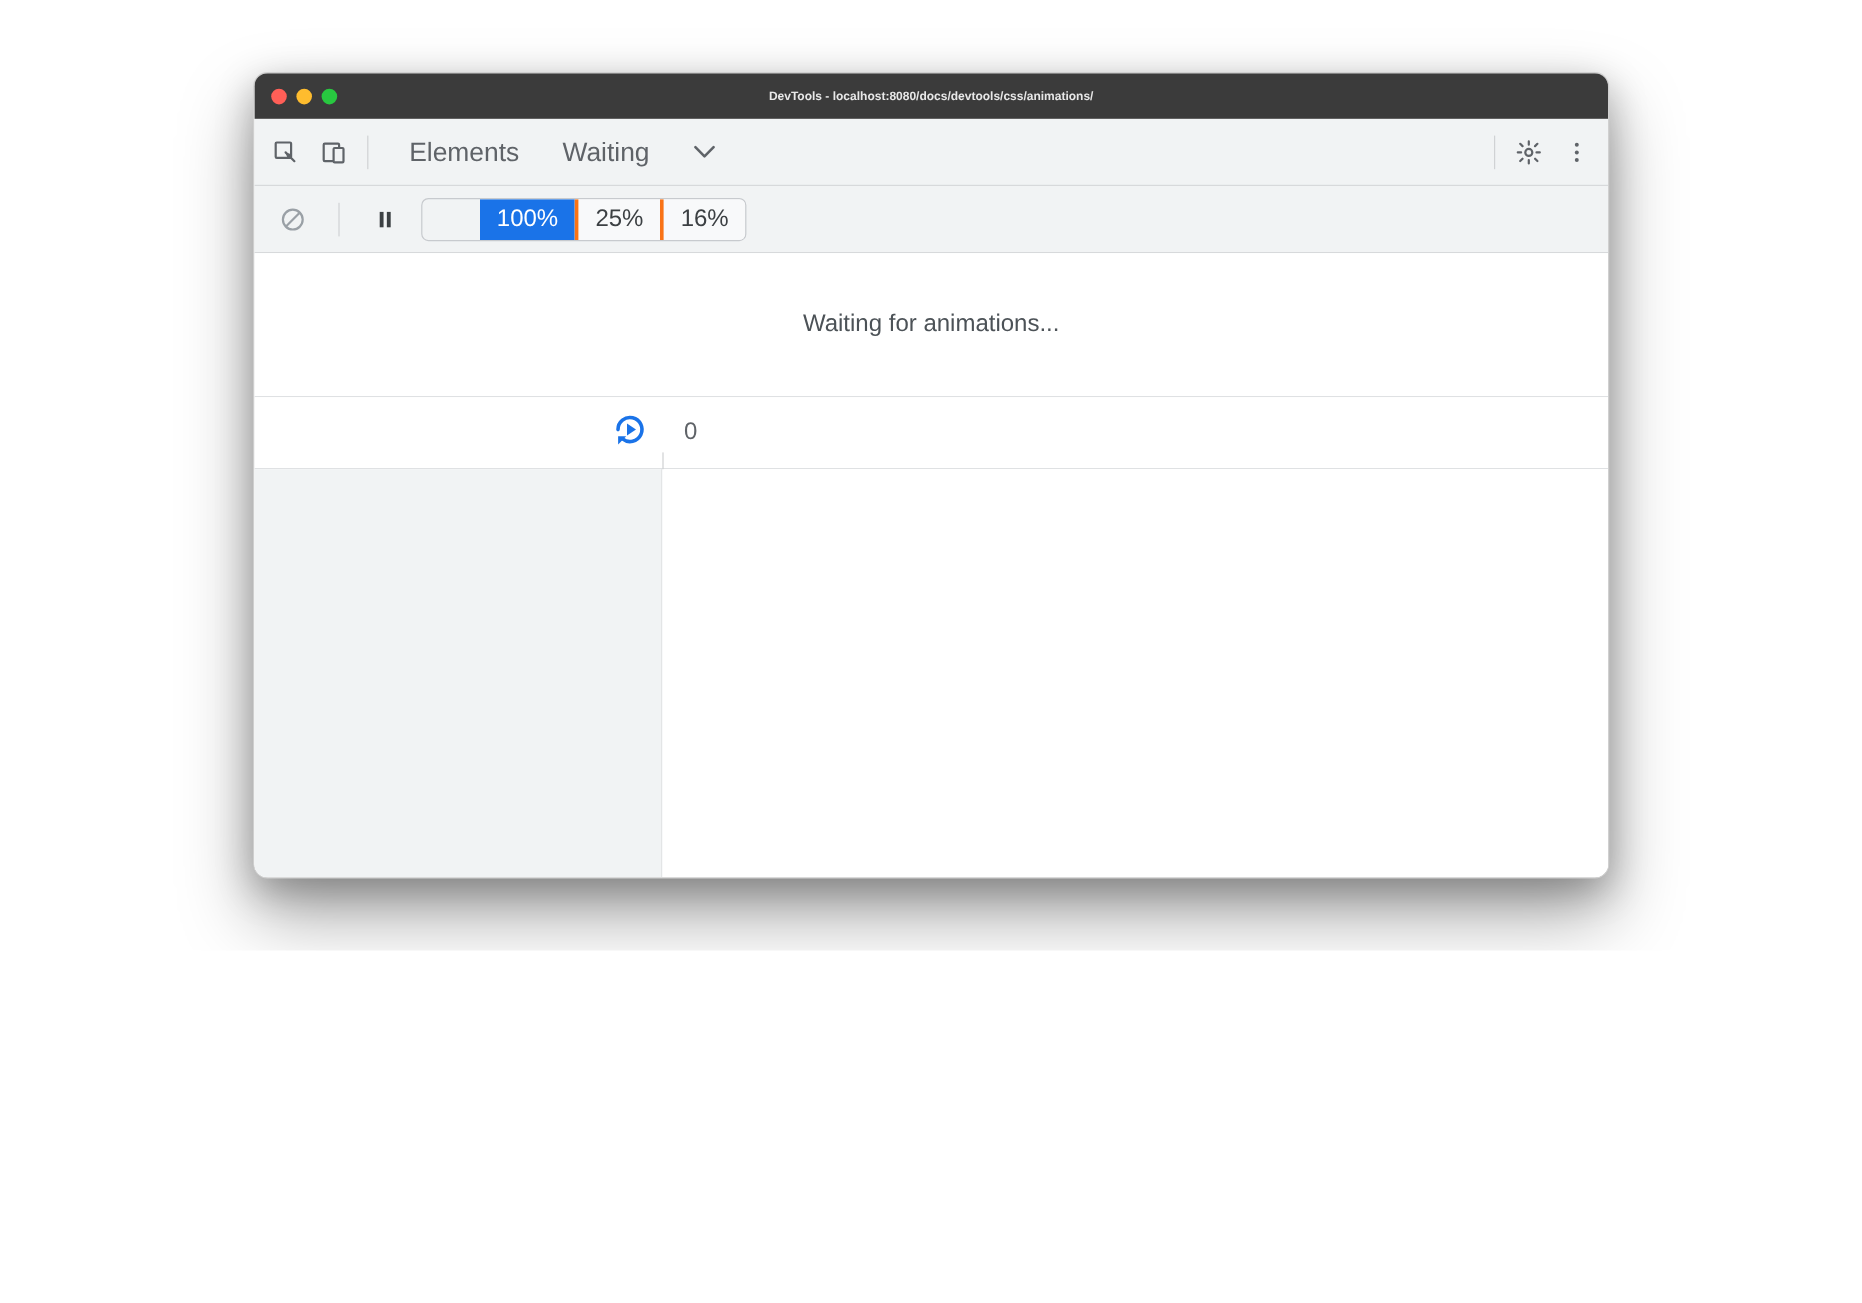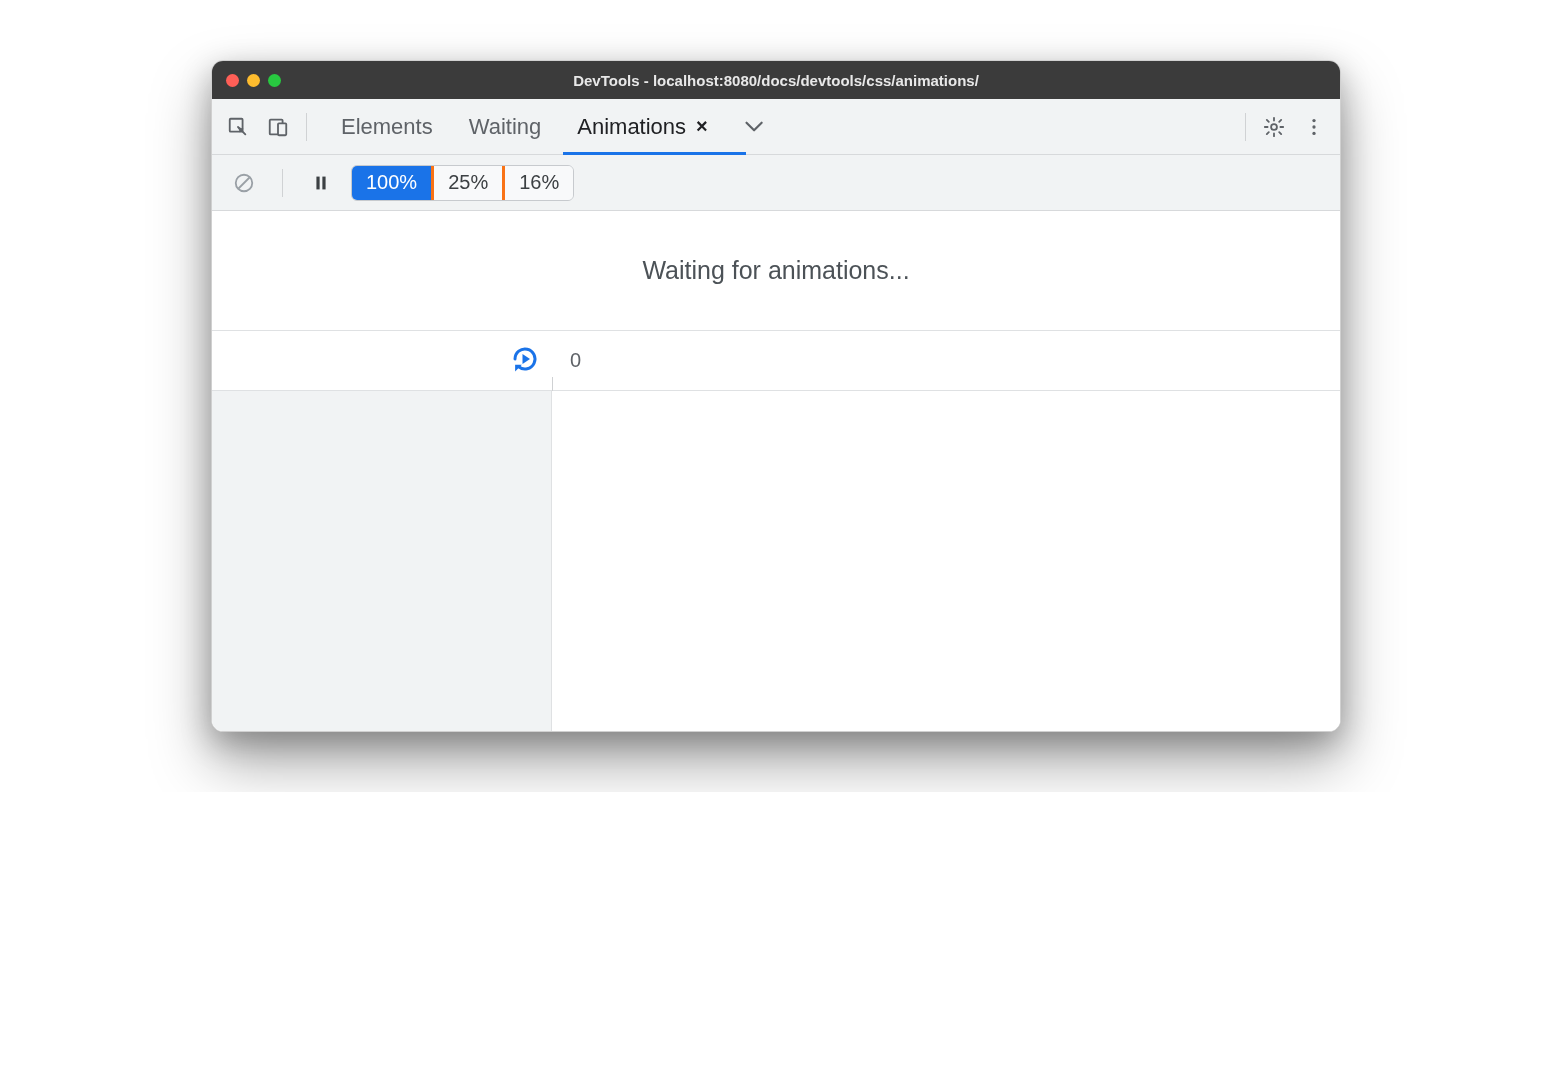--- a/index.html
+++ b/index.html
@@ -31,21 +31,21 @@
   .traffic-lights { display: flex; gap: 8px; }
   .tl { width: 13px; height: 13px; border-radius: 50%; }
   .tl.red { background: #ff5f57; }
   .tl.yellow { background: #febc2e; }
   .tl.green { background: #28c840; }
   .titlebar-title {
     position: absolute;
     left: 0; right: 0;
     text-align: center;
     color: #e8e8e8;
-    font-size: 15px;
+    font-size: 10px;
     font-weight: 600;
     pointer-events: none;
   }
   
   .tabstrip {
     display: flex;
     align-items: center;
     height: 56px;
     background: #f1f3f4;
     border-bottom: 1px solid #d7d9db;
@@ -91,38 +91,39 @@
     border-bottom: 1px solid #d7d9db;
     padding: 0 12px;
     gap: 10px;
   }
   .speed-group {
     display: flex;
     border: 1px solid #c7cace;
     border-radius: 6px;
     overflow: hidden;
     height: 36px;
+    padding-left: 48px;
   }
   .speed-btn {
     padding: 0 14px;
     font-size: 20px;
     display: flex; align-items: center;
     color: #3c4043;
     background: #f8f9fa;
     border-left: 3px solid #f97316;
   }
   .speed-btn:first-child { border-left: none; }
   .speed-btn.selected { background: #1a73e8; color: #fff; }
   
   .waiting {
     height: 120px;
     display: flex;
     align-items: center;
     justify-content: center;
-    font-size: 25px;
+    font-size: 20px;
     color: #4c5257;
     background: #fff;
     border-bottom: 1px solid #dfe1e3;
   }
   
   .timeline-header {
     display: flex;
     align-items: center;
     height: 60px;
     background: #fff;
@@ -193,24 +194,20 @@
           <rect x="12" y="8" width="9" height="13" rx="1" fill="#f1f3f4"></rect>
         </svg>
     </div>
     <div class="vdiv"></div>
     <div class="tabs">
       <div class="tab">
         <span>Elements</span>
       </div>
       <div class="tab">
         <span>Waiting</span>
-      </div>
-      <div class="tab active">
-        <span>Animations</span>
-        <span class="close-x">×</span>
       </div>
       <div class="iconbtn" style="width:auto;">
         <svg viewBox="0 0 24 24" style="width:26px;height:26px;">
             <path d="M6 8 L13 15 L20 8" stroke-linecap="round" stroke-linejoin="round" transform="rotate(-0)"></path>
           </svg>
       </div>
     </div>
     <div class="right-actions">
       <div class="vdiv"></div>
       <div class="iconbtn">

